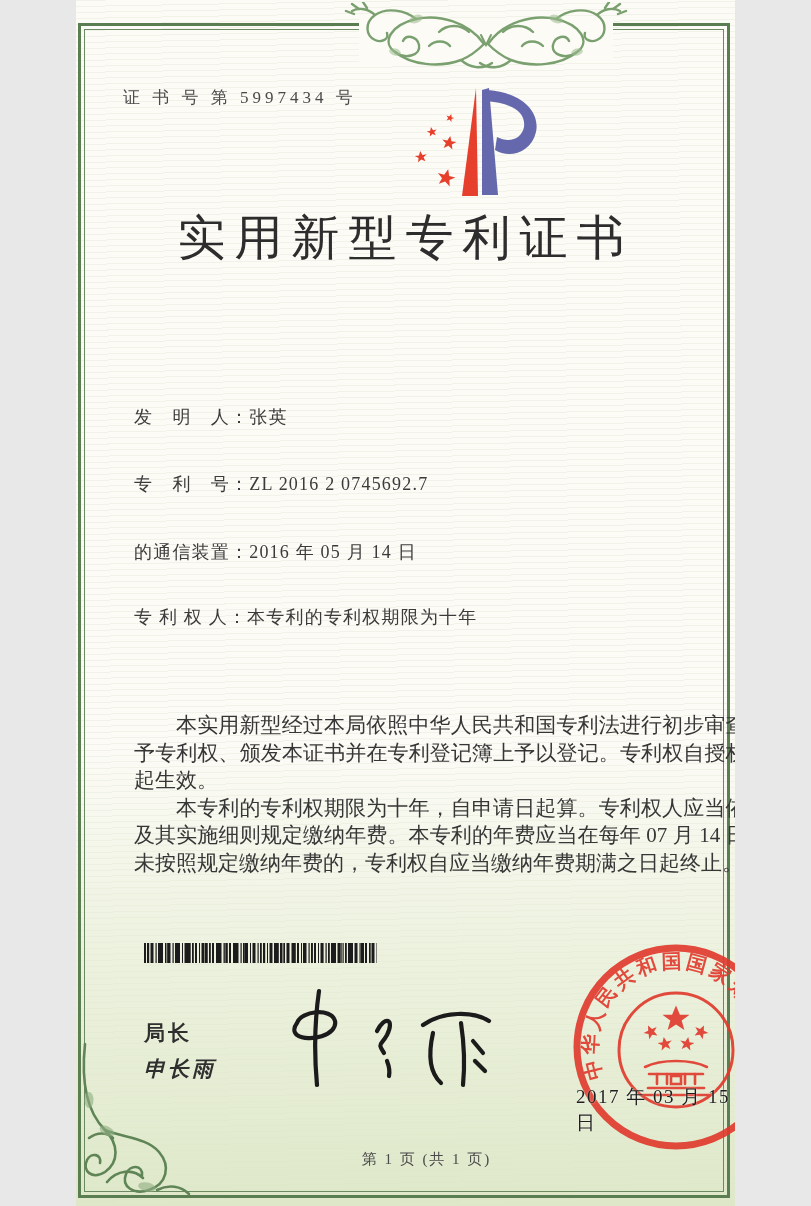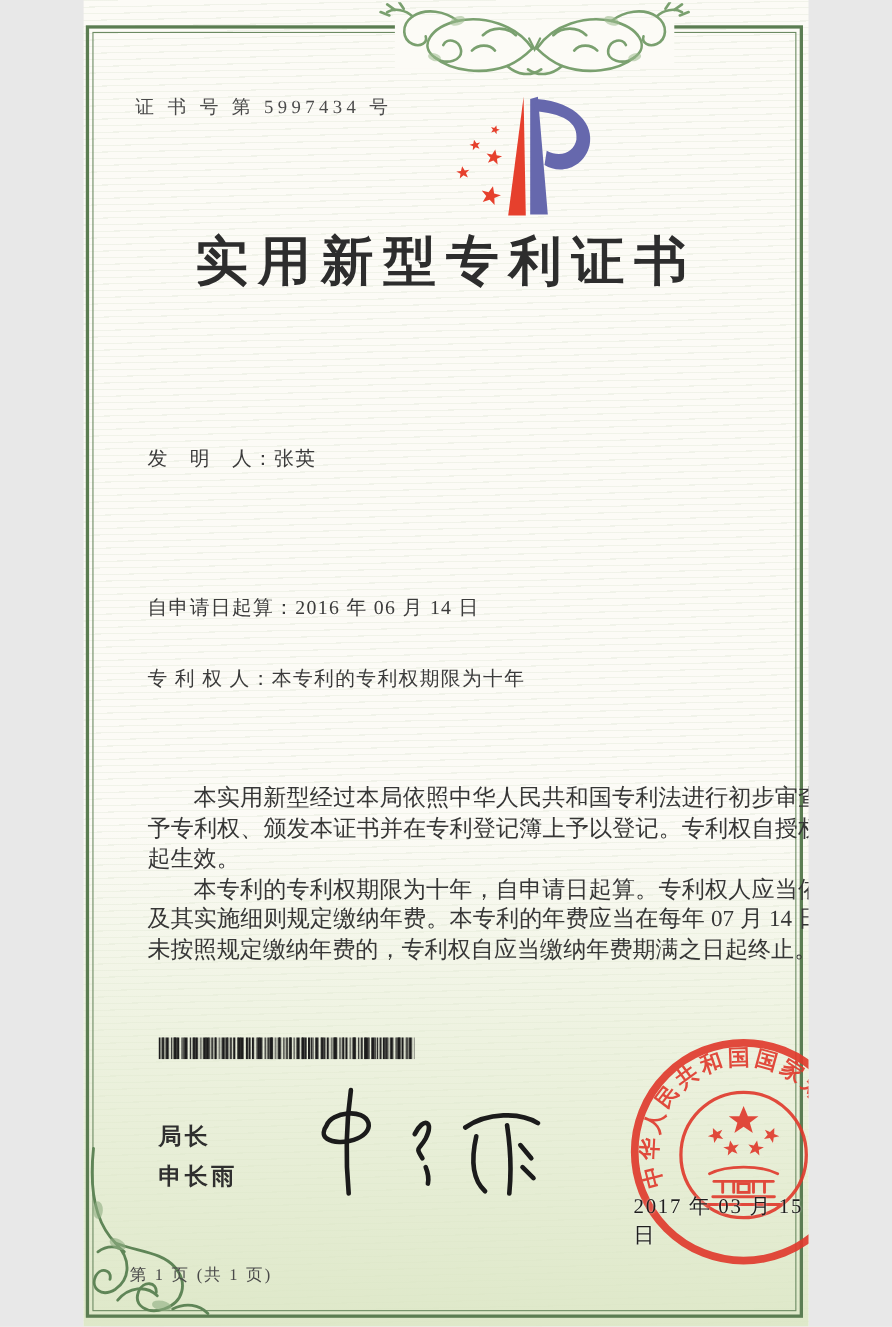--- a/index.html
+++ b/index.html
@@ -13,35 +13,35 @@
       linear-gradient(180deg, rgba(231,238,215,0) 0%, rgba(231,238,215,0) 62%, rgba(226,235,206,.55) 78%, rgba(219,230,196,.9) 100%),
       repeating-linear-gradient(179deg, rgba(140,170,120,.10) 0 1px, rgba(255,255,255,0) 1px 6px),
       #fcfbf6;
   }
   .frame-outer { position:absolute; left:2px; top:23px; right:5px; bottom:8px;
     border:3px solid #5b7d52; }
   .frame-inner { position:absolute; left:8px; top:29px; right:11px; bottom:14px;
     border:1px solid #6c8a62; }
   .abs { position:absolute; }
   .cert-no { left:47px; top:86px; font-size:17px; letter-spacing:4px; color:#4a4a4a; }
-  .title { left:0; right:0; top:206px; text-align:center; font-size:48px; font-weight:700;
+  .title { left:0; right:0; top:206px; text-align:center; font-size:48px; font-weight:400;
     letter-spacing:9px; color:#2d2d2d; }
   .field { left:58px; font-size:18px; letter-spacing:1.2px; color:#3b3b3b; white-space:nowrap; }
   .field .lbl { }
   .body-block { left:58px; top:712px; width:697px; font-size:21px; line-height:27.5px;
     text-align:justify; color:#363636; }
   .body-block p { text-indent:2em; }
   .barcode { left:68px; top:943px; width:233px; height:20px; }
   .officer { font-family:"Liberation Sans","DejaVu Sans",sans-serif; font-weight:600;
     color:#2f2f2f; font-size:21px; letter-spacing:3px; }
   .officer.t1 { left:68px; top:1019px; }
-  .officer.t2 { left:68px; top:1055px; }
+  .officer.t2 { left:68px; top:1055px;font-style:italic; }
   .seal-date { left:500px; top:1084px; font-size:19px; letter-spacing:1.5px; color:#1e1e1e;
     z-index:6; text-shadow:0 0 2px rgba(255,255,255,.8); }
-  .footer { left:0; right:0; top:1150px; font-size:15px;
+  .footer { left:0; right:0; top:1150px; text-align:center; font-size:15px;
     letter-spacing:2px; color:#4a4a4a;padding-left:42px; }
   .svgabs { position:absolute; }
   .tax-stamp { left:657px; top:47px; transform:rotate(-7deg); opacity:.88; }
   .office-seal { left:493px; top:940px; opacity:.9; z-index:5; }
   .signature { left:205px; top:985px; }
   .ornament-top { left:245px; top:2px; }
   .corner-bl { left:1px; top:1040px; }
   .corner-br { left:694px; top:1040px; transform:scaleX(-1); }
 </style>
 </head>
@@ -106,21 +106,22 @@
     <text font-size="10.5" fill="#dd3c2e" letter-spacing="3" font-family="'Liberation Serif',serif">
       <textPath href="#taxBot" startOffset="4%">国家知识产权局</textPath>
     </text>
     <text x="68" y="57" text-anchor="middle" font-size="11" fill="#dd3c2e" letter-spacing="3">印 花 税</text>
     <text x="68" y="73" text-anchor="middle" font-size="10.5" fill="#dd3c2e" letter-spacing="1">代扣专用章</text>
   </svg>
 
   <div class="abs title">实用新型专利证书</div>
 
   <div class="abs field" style="top:405px;"><span class="lbl">发　明　人：</span><span>张英</span></div>
-  <div class="abs field" style="top:540px;"><span class="lbl">自申请日起算：</span><span>2016 年 06 月 14 日</span></div>
+  <div class="abs field" style="top:472px;"><span class="lbl">专　利　号：</span><span>ZL 2016 2 0745692.7</span></div>
+  <div class="abs field" style="top:540px;"><span class="lbl">的通信装置：</span><span>2016 年 05 月 14 日</span></div>
   <div class="abs field" style="top:605px;"><span class="lbl">专 利 权 人：</span><span>本专利的专利权期限为十年</span></div>
 
   <div class="abs body-block">
     <p>本实用新型经过本局依照中华人民共和国专利法进行初步审查，决定授予专利权、颁发本证书并在专利登记簿上予以登记。专利权自授权公告之日起生效。</p>
     <p>本专利的专利权期限为十年，自申请日起算。专利权人应当依照专利法及其实施细则规定缴纳年费。本专利的年费应当在每年 07 月 14 日前缴纳。未按照规定缴纳年费的，专利权自应当缴纳年费期满之日起终止。</p>
   </div>
 
   <svg class="svgabs barcode" width="233" height="20" viewBox="0 0 233 20" preserveAspectRatio="none">
     <defs>
       <pattern id="bc1" width="17" height="20" patternUnits="userSpaceOnUse">

